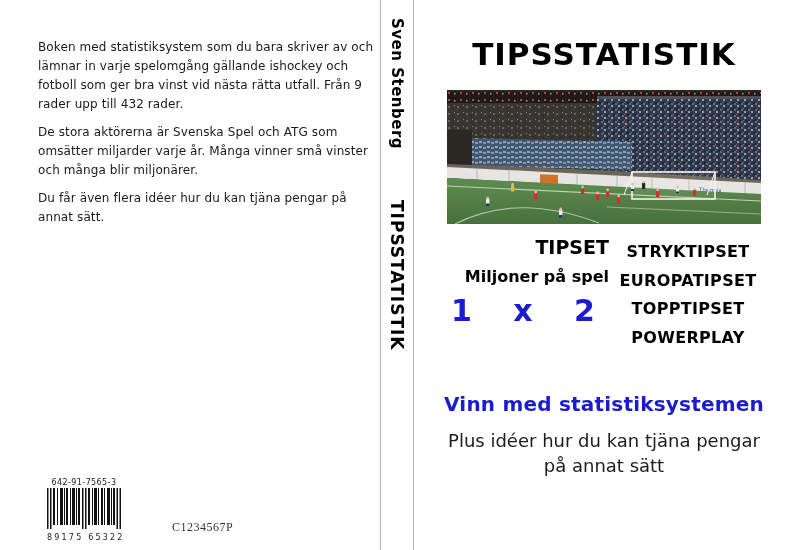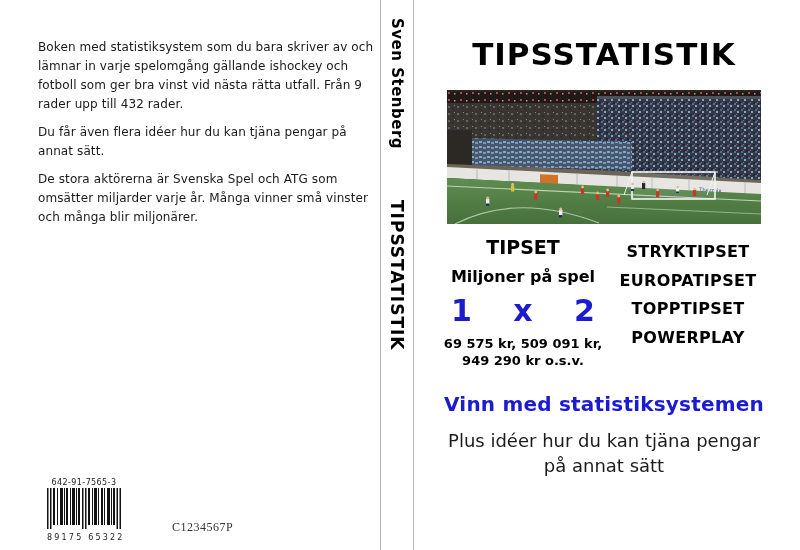--- a/index.html
+++ b/index.html
@@ -44,21 +44,21 @@
   .spine-title  { top:200px; font-size:17px; letter-spacing:1px; }
 
   
   .front-cover { position:absolute; left:414px; top:0; width:386px; height:550px; }
   .front-title {
     position:absolute; top:36px; left:0; width:380px; text-align:center;
     font-size:31px; font-weight:bold; letter-spacing:1px; color:#000;
   }
   .photo { position:absolute; left:33px; top:90px; width:314px; height:134px; display:block; }
 
-  .col-left  { position:absolute; left:23px;  top:236px; width:172px; text-align:center; }
+  .col-left  { position:absolute; left:23px;  top:236px; width:172px; text-align:right; }
   .col-right { position:absolute; left:193px; top:238px; width:162px; text-align:center; }
 
   .tipset-heading { font-size:19px; font-weight:bold; color:#000; margin-bottom:9px; }
   .tipset-sub     { font-size:16px; font-weight:bold; color:#000; margin-bottom:8px; }
   .signs { display:flex; justify-content:space-between; padding:0 14px; margin-bottom:7px; }
   .signs span { font-size:30px; font-weight:bold; color:var(--accent_blue,#1b1bd0); line-height:34px; }
   .amounts { font-size:13px; font-weight:bold; color:#000; line-height:17px; white-space:pre-line; }
 
   .game-line { font-size:16px; font-weight:bold; color:#000000; line-height:28.5px; letter-spacing:0.3px; }
 
@@ -75,25 +75,25 @@
 <body>
 
 <div class="canvas">
 
   <section class="back-cover">
     <div class="blurb">
       <p>Boken med statistiksystem som du bara skriver av och
 lämnar in varje spelomgång gällande ishockey och
 fotboll som ger bra vinst vid nästa rätta utfall. Från 9
 rader upp till 432 rader.</p>
-      <p>Du får även flera idéer hur du kan tjäna pengar på
-annat sätt.</p>
       <p>De stora aktörerna är Svenska Spel och ATG som
 omsätter miljarder varje år. Många vinner små vinster
 och många blir miljonärer.</p>
+      <p>Du får även flera idéer hur du kan tjäna pengar på
+annat sätt.</p>
     </div>
 
     <div class="barcode-block">
       <div class="isbn-top">642-91-7565-3</div>
       <svg class="bars" width="74" height="41" viewBox="0 0 74 41">
         <rect x="0" y="0" width="1.5" height="41" fill="#111"></rect>
         <rect x="3" y="0" width="1.5" height="41" fill="#111"></rect>
         <rect x="6" y="0" width="2" height="37" fill="#111"></rect>
         <rect x="10" y="0" width="1" height="37" fill="#111"></rect>
         <rect x="13" y="0" width="3" height="37" fill="#111"></rect>
@@ -249,22 +249,20 @@
     </svg>
 
     <div class="col-left">
       <div class="tipset-heading">TIPSET</div>
       <div class="tipset-sub">Miljoner på spel</div>
       <div class="signs">
         <span>1</span>
         <span>x</span>
         <span>2</span>
       </div>
-      <div class="amounts">69 575 kr, 509 091 kr,
-949 290 kr o.s.v.</div>
     </div>
 
     <div class="col-right">
       <div class="game-line">STRYKTIPSET</div>
       <div class="game-line">EUROPATIPSET</div>
       <div class="game-line">TOPPTIPSET</div>
       <div class="game-line">POWERPLAY</div>
     </div>
 
     <div class="tagline">Vinn med statistiksystemen</div>

